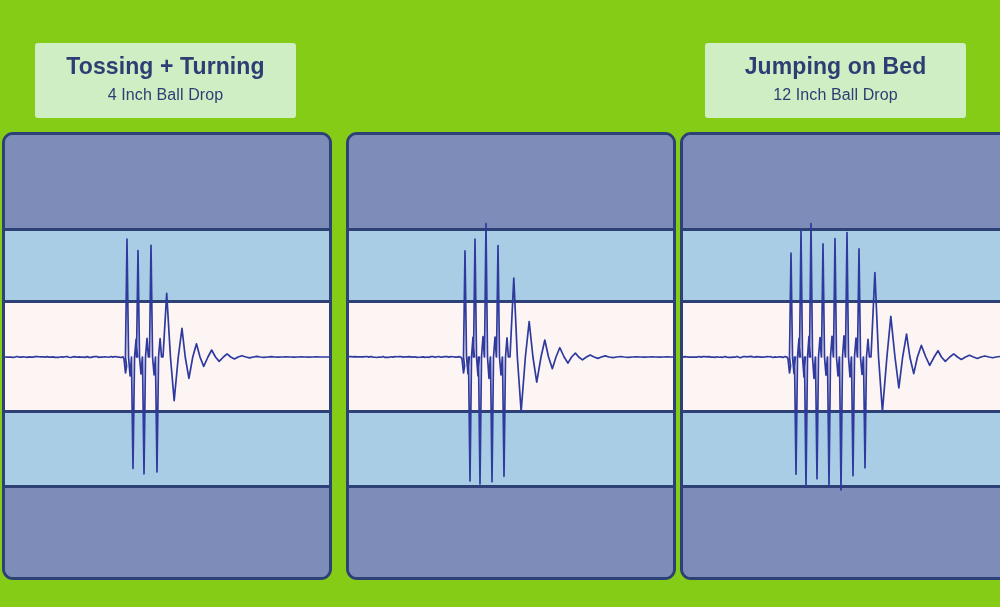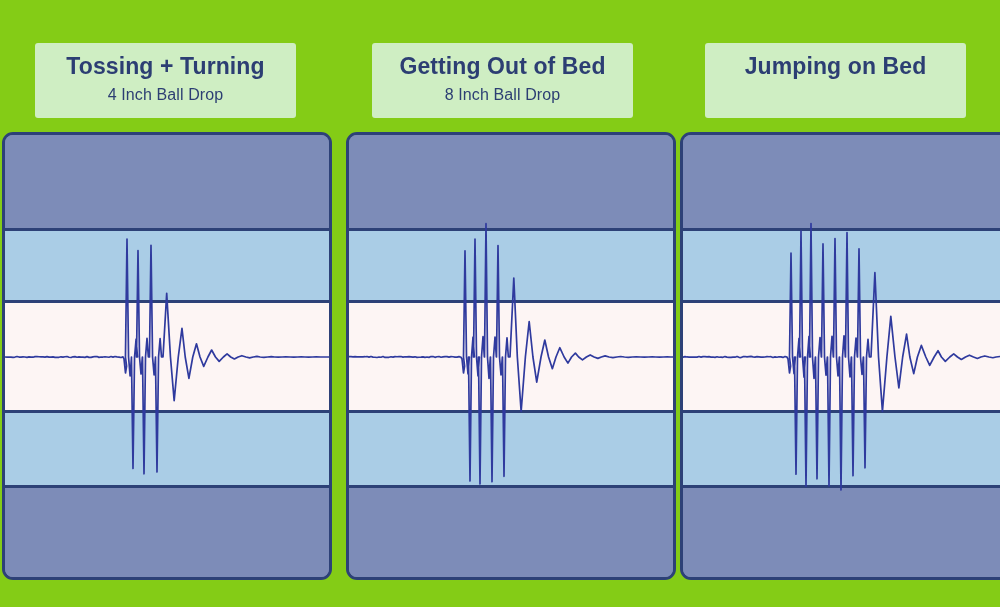--- a/index.html
+++ b/index.html
@@ -89,27 +89,24 @@
 </head>
 <body>
 
 <div id="stage">
 
   <div class="badge" id="badge-0" style="left:35px; top:43px; width:261px; height:75px;">
     <span class="badge-title">Tossing + Turning</span>
     <span class="badge-sub">4 Inch Ball Drop</span>
   </div>
 
-  <div class="badge" id="badge-1" style="left:372px; top:43px; width:261px; height:75px;">
-    <span class="badge-title">Getting Out of Bed</span>
-    <span class="badge-sub">8 Inch Ball Drop</span>
-  </div>
 
   <div class="badge" id="badge-2" style="left:705px; top:43px; width:261px; height:75px;">
     <span class="badge-title">Jumping on Bed</span>
+    <span class="badge-sub">12 Inch Ball Drop</span>
   </div>
 
   <div class="panel" id="panel-0" style="left:2px; top:132px; width:330px; height:448px;">
     <div class="panel-inner">
       <div class="band" style="top:0px;   height:95px;  background:#7d8cb8;"></div>
       <div class="band" style="top:95px;  height:72px;  background:#aacde6;"></div>
       <div class="band" style="top:167px; height:55px;  background:#fdf5f4;"></div>
       <div class="band" style="top:222px; height:55px;  background:#fdf5f4;"></div>
       <div class="band" style="top:277px; height:75px;  background:#aacde6;"></div>
       <div class="band" style="top:352px; height:96px;  background:#7d8cb8;"></div>

